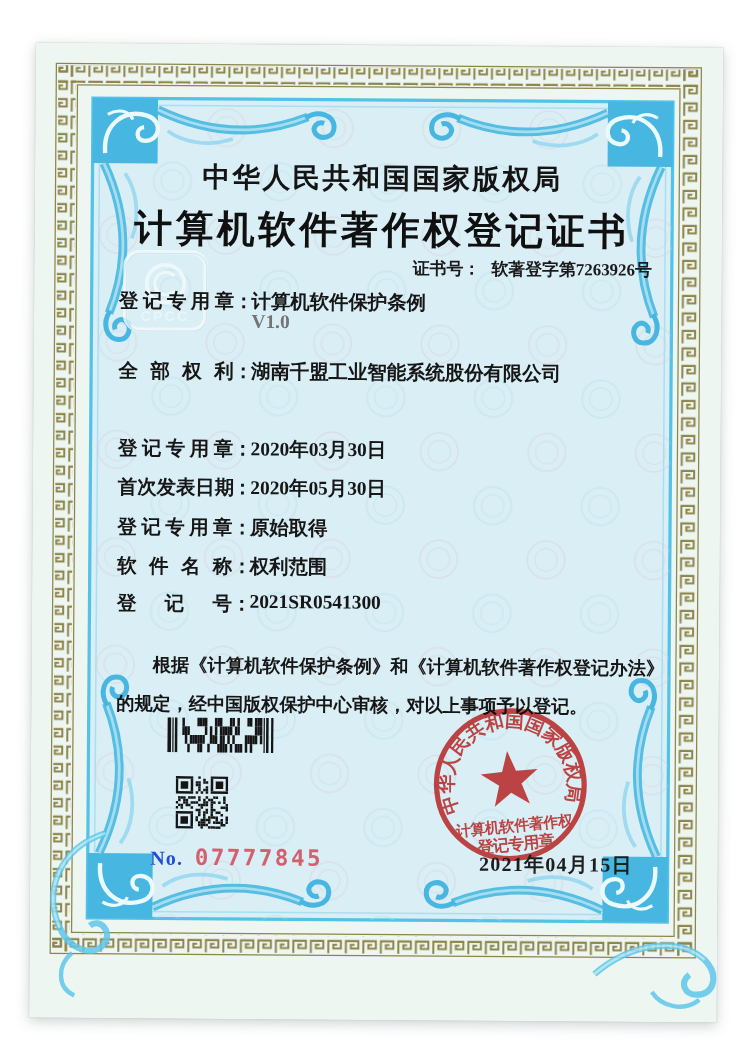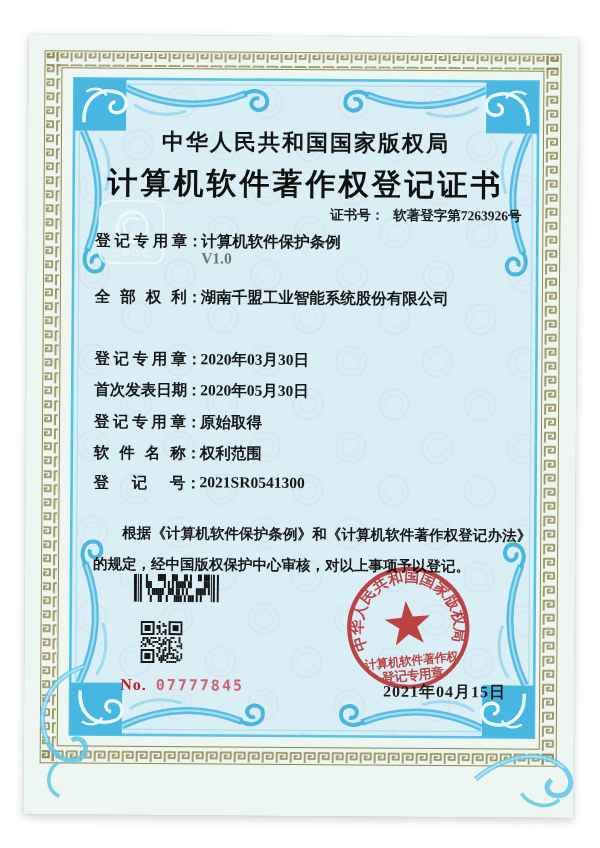--- a/index.html
+++ b/index.html
@@ -32,22 +32,22 @@
   .flabel{display:inline-block;width:92px;text-align:justify;text-align-last:justify;vertical-align:top;}
   .fcolon{display:inline-block;width:14px;vertical-align:top;}
   .fvalue{display:inline-block;vertical-align:top;}
   .fline2{position:absolute;left:174px;top:214px;font-size:15.5px;font-weight:bold;color:#737373;}
   .clause{
     position:absolute;left:68px;top:468px;width:438px;
     font-size:14.5px;font-weight:bold;line-height:31.5px;color:#161616;
     text-indent:29px;text-align:justify;
   }
   .serial{position:absolute;left:96px;top:641px;white-space:nowrap;}
-  .serial .sp{font-size:16px;color:#b91c1c;font-weight:bold;letter-spacing:1px;}
-  .serial .sn{font-family:"DejaVu Sans Mono","Liberation Mono",monospace;font-size:15px;color:#d2606e;letter-spacing:2px;margin-left:9px;font-weight:bold;}
+  .serial .sp{font-size:16px;color:#1d4ed8;font-weight:bold;letter-spacing:1px;}
+  .serial .sn{font-family:"DejaVu Sans Mono","Liberation Mono",monospace;font-size:18px;color:#d2606e;letter-spacing:2px;margin-left:9px;font-weight:bold;}
   .seal-wrap{position:absolute;left:299px;top:509px;width:170px;height:170px;mix-blend-mode:multiply;opacity:.93;}
   .seal-date{
     position:absolute;left:330px;top:645px;width:140px;
     font-size:16px;font-weight:bold;color:#1d1d1d;letter-spacing:1px;white-space:nowrap;margin-left:29px;
   }
   .barcode{position:absolute;left:109px;top:539px;width:85px;height:28px;}
   .qrcode{position:absolute;left:116px;top:586px;width:42px;height:42px;}
   .cpcc{position:absolute;left:69px;top:164px;width:72px;height:70px;opacity:.8;}
 </style>
 </head>

